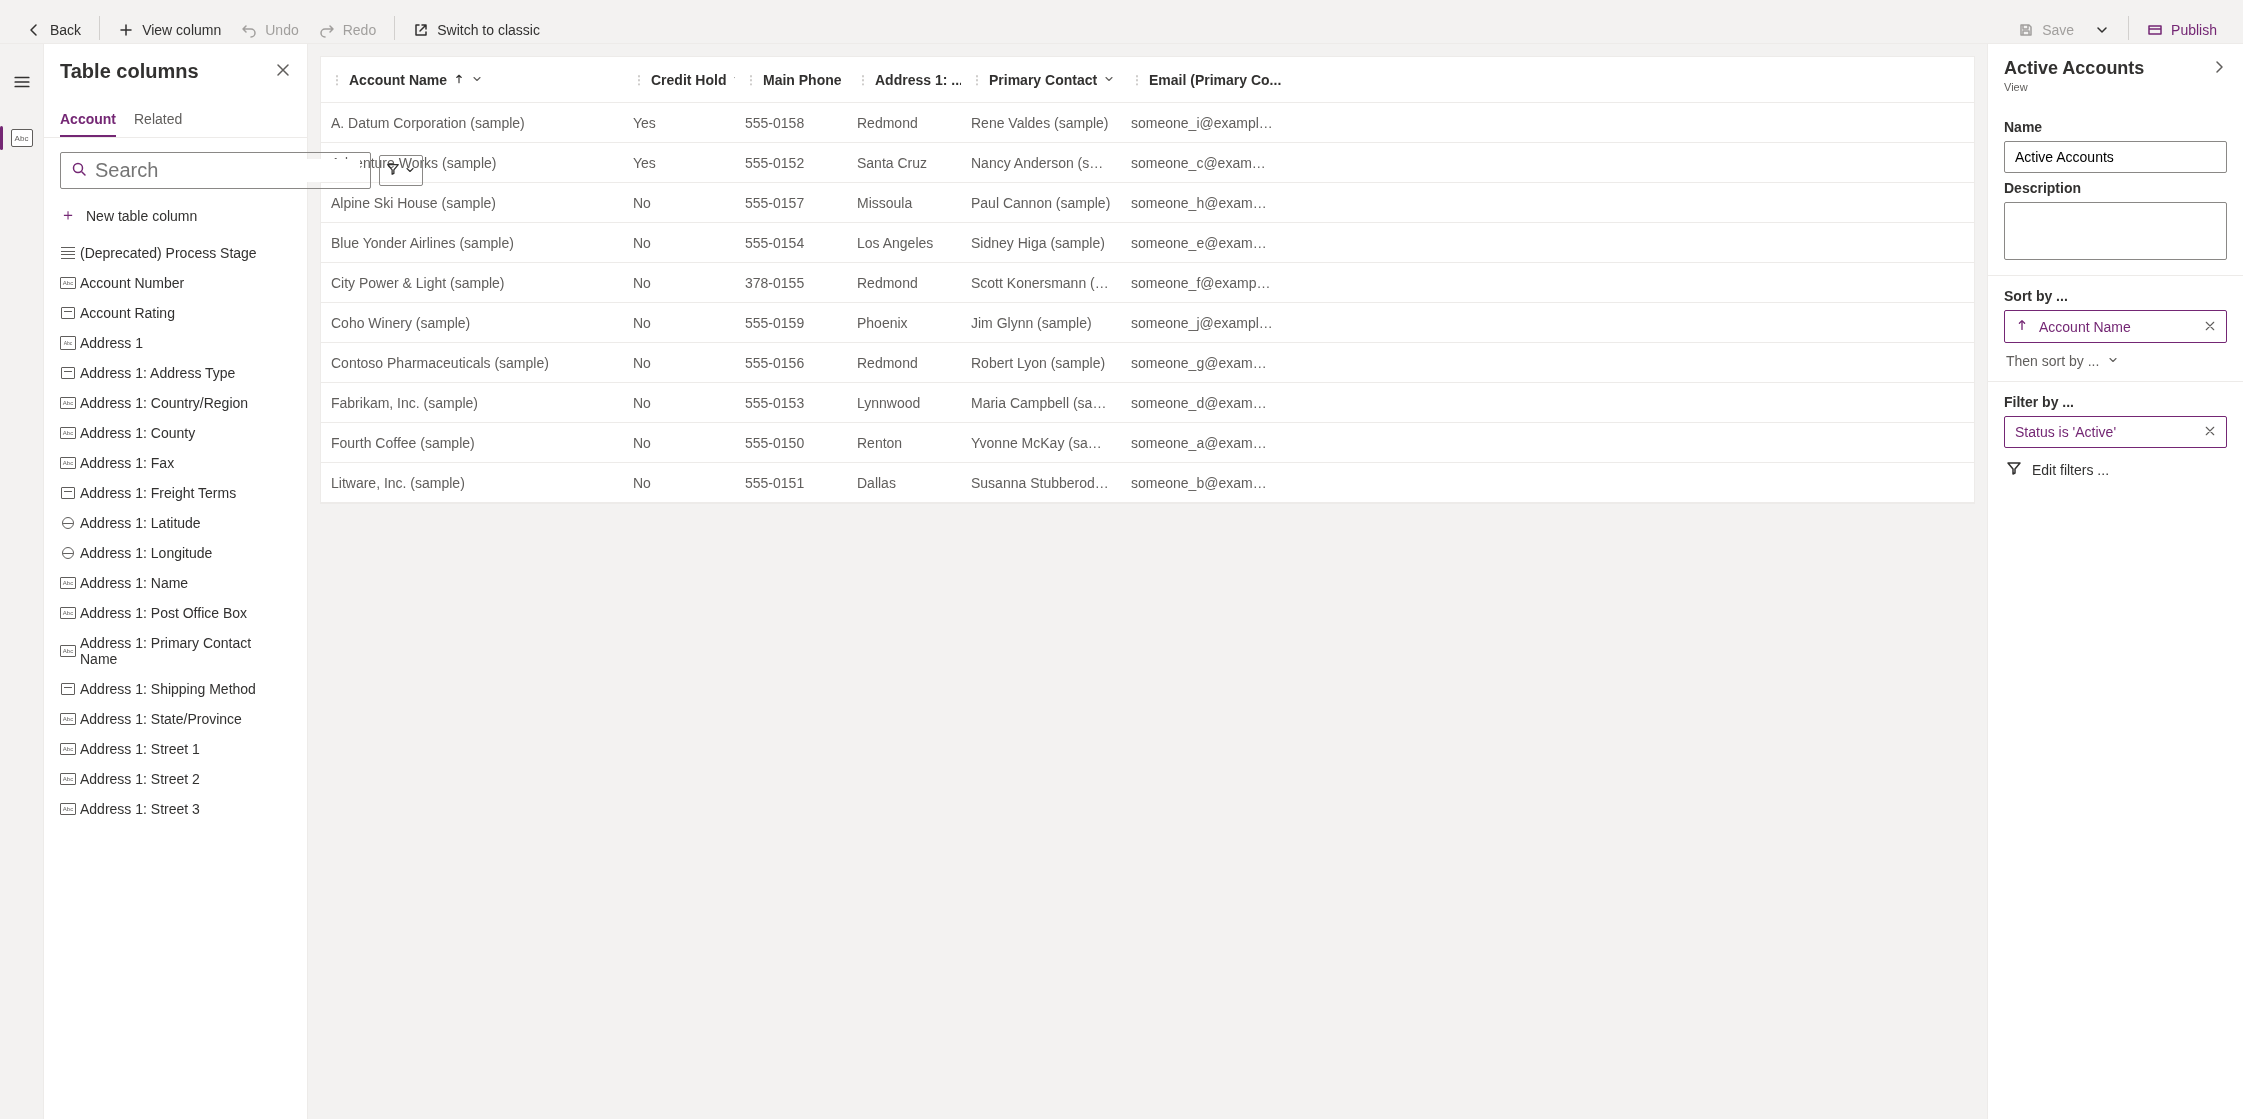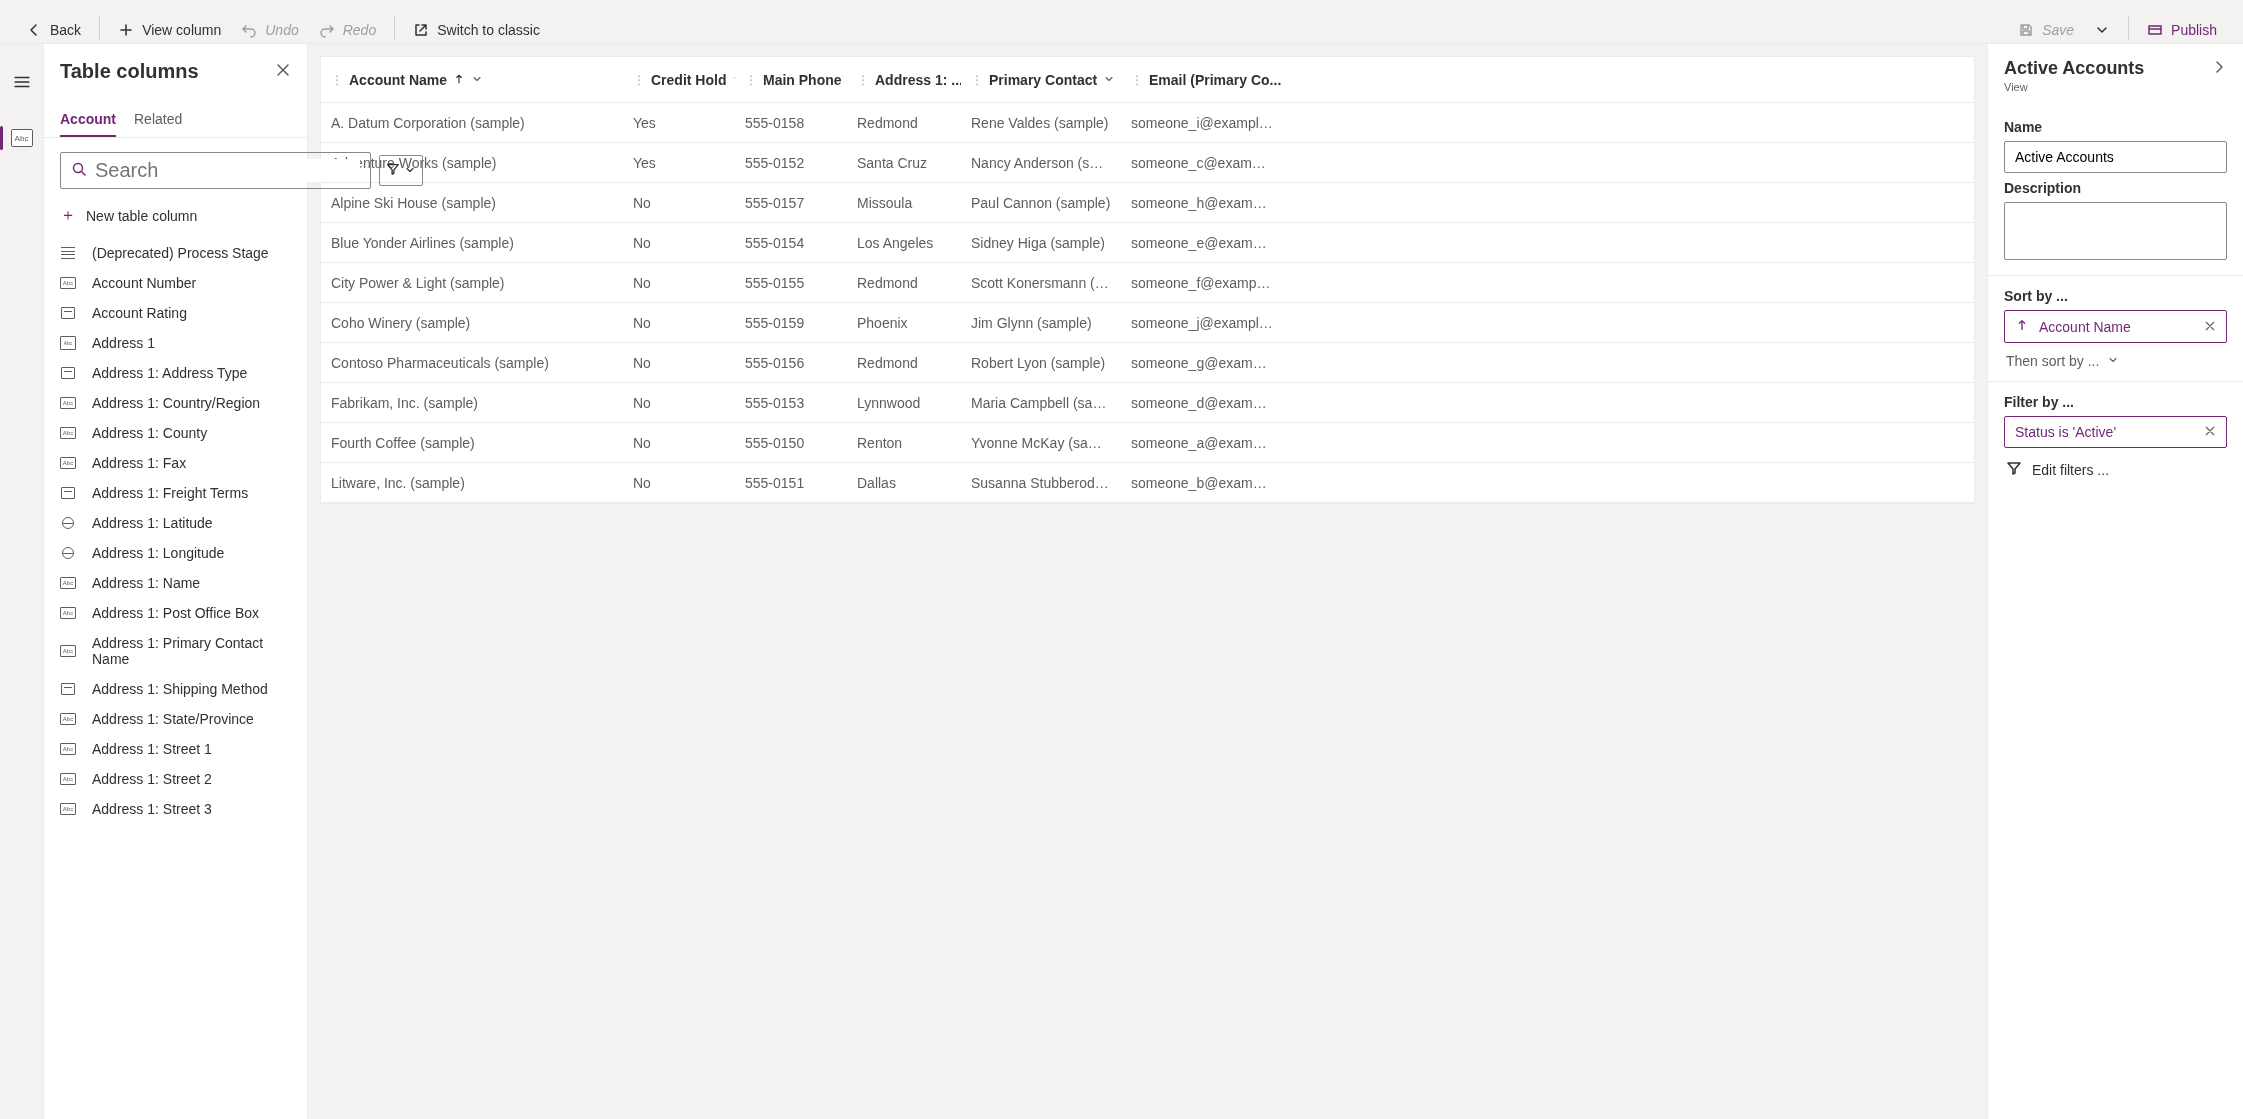--- a/index.html
+++ b/index.html
@@ -1,21 +1,21 @@
 <!DOCTYPE html>
 <html><head>
 <meta charset="utf-8">
 <style>
 * { box-sizing: border-box; margin: 0; padding: 0; font-family: "Segoe UI", Arial, sans-serif; }
 body { background: #f3f2f1; color: #323130; font-size: 14px; overflow: hidden; }
 
 
 .toolbar { display:flex; align-items:flex-start; height:44px; background:#f3f2f1; padding:16px 16px; border-bottom:1px solid #edebe9;}
 .tb-btn { display:flex; align-items:center; gap:8px; padding:6px 10px; cursor:pointer; border-radius:2px; color:#323130;}
-.tb-btn.disabled { color:#a19f9d; cursor:default;font-style:italic;}
+.tb-btn.disabled { color:#a19f9d; cursor:default;}
 .tb-sep { width:1px; height:24px; background:#d2d0ce; margin:0 8px;}
 .tb-spacer{flex:1;}
 .tb-icn{width:16px;height:16px;display:inline-flex;align-items:center;justify-content:center;}
 .tb-icn svg{width:16px;height:16px;}
 
 
 .workspace{display:flex; height:calc(100vh - 44px);}
 .rail{width:44px;background:#f3f2f1;border-right:1px solid #edebe9;padding-top:20px;display:flex;flex-direction:column;align-items:center;}
 .rail-btn{width:36px;height:36px;display:flex;align-items:center;justify-content:center;cursor:pointer;}
 .rail-item{width:36px;height:36px;display:flex;align-items:center;justify-content:center;cursor:pointer;margin-top:20px;position:relative;}
@@ -30,21 +30,21 @@
 .lp-tabs{display:flex;gap:18px;padding:0 16px;border-bottom:1px solid #edebe9;margin-top:12px;}
 .lp-tab{padding:8px 0;cursor:pointer;color:#605e5c;}
 .lp-tab.selected{color:#742774;border-bottom:2px solid #742774;font-weight:600;}
 .lp-search-row{display:flex;gap:8px;padding:14px 16px 12px 16px;align-items:center;}
 .lp-search{flex:1;display:flex;align-items:center;gap:8px;border:1px solid #8a8886;border-radius:2px;padding:6px 10px;}
 .lp-search input{border:none;outline:none;flex:1;font-size:20px;color:#323130;}
 .lp-filter{display:flex;align-items:center;gap:4px;border:1px solid #8a8886;border-radius:2px;padding:6px 6px;cursor:pointer;}
 .lp-new{display:flex;align-items:center;gap:10px;padding:4px 16px 12px 16px;cursor:pointer;color:#323130;}
 .lp-new .plus{color:#742774;font-size:16px;font-weight:300;}
 .lp-list{flex:1;overflow-y:auto;position:relative;}
-.lp-item{display:flex;align-items:center;gap:16px;padding:7px 16px;cursor:pointer;}
+.lp-item{display:flex;align-items:center;gap:4px;padding:7px 16px;cursor:pointer;}
 .lp-item .ficon{width:16px;height:16px;display:inline-flex;align-items:center;justify-content:center;}
 .lp-item .ficon .box{width:16px;height:12px;border:1px solid #605e5c;border-radius:1px;font-size:6px;display:flex;align-items:center;justify-content:center;color:#605e5c;}
 .lp-item .ficon .card{width:14px;height:12px;border:1px solid #605e5c;border-radius:1px;position:relative;}
 .lp-item .ficon .card::after{content:"";position:absolute;left:2px;right:2px;top:3px;height:1px;background:#605e5c;}
 .lp-item .ficon .globe{width:12px;height:12px;border:1px solid #605e5c;border-radius:50%;position:relative;overflow:hidden;}
 .lp-item .ficon .globe::after{content:"";position:absolute;left:0;right:0;top:50%;height:1px;background:#605e5c;}
 .lp-item .ficon .lines{width:14px;height:12px;display:flex;flex-direction:column;justify-content:space-between;}
 .lp-item .ficon .lines span{height:1px;background:#605e5c;display:block;}
 
 .lp-list::-webkit-scrollbar{width:14px;}
@@ -401,21 +401,21 @@
     <div class="gr-cell col-name">Blue Yonder Airlines (sample)</div>
     <div class="gr-cell col-credit">No</div>
     <div class="gr-cell col-phone">555-0154</div>
     <div class="gr-cell col-addr">Los Angeles</div>
     <div class="gr-cell col-contact">Sidney Higa (sample)</div>
     <div class="gr-cell col-email">someone_e@example.com</div>
           </div>
           <div class="gr-row">
     <div class="gr-cell col-name">City Power &amp; Light (sample)</div>
     <div class="gr-cell col-credit">No</div>
-    <div class="gr-cell col-phone">555-0155</div>
+    <div class="gr-cell col-phone">378-0155</div>
     <div class="gr-cell col-addr">Redmond</div>
     <div class="gr-cell col-contact">Scott Konersmann (sample)</div>
     <div class="gr-cell col-email">someone_f@example.com</div>
           </div>
           <div class="gr-row">
     <div class="gr-cell col-name">Coho Winery (sample)</div>
     <div class="gr-cell col-credit">No</div>
     <div class="gr-cell col-phone">555-0159</div>
     <div class="gr-cell col-addr">Phoenix</div>
     <div class="gr-cell col-contact">Jim Glynn (sample)</div>

